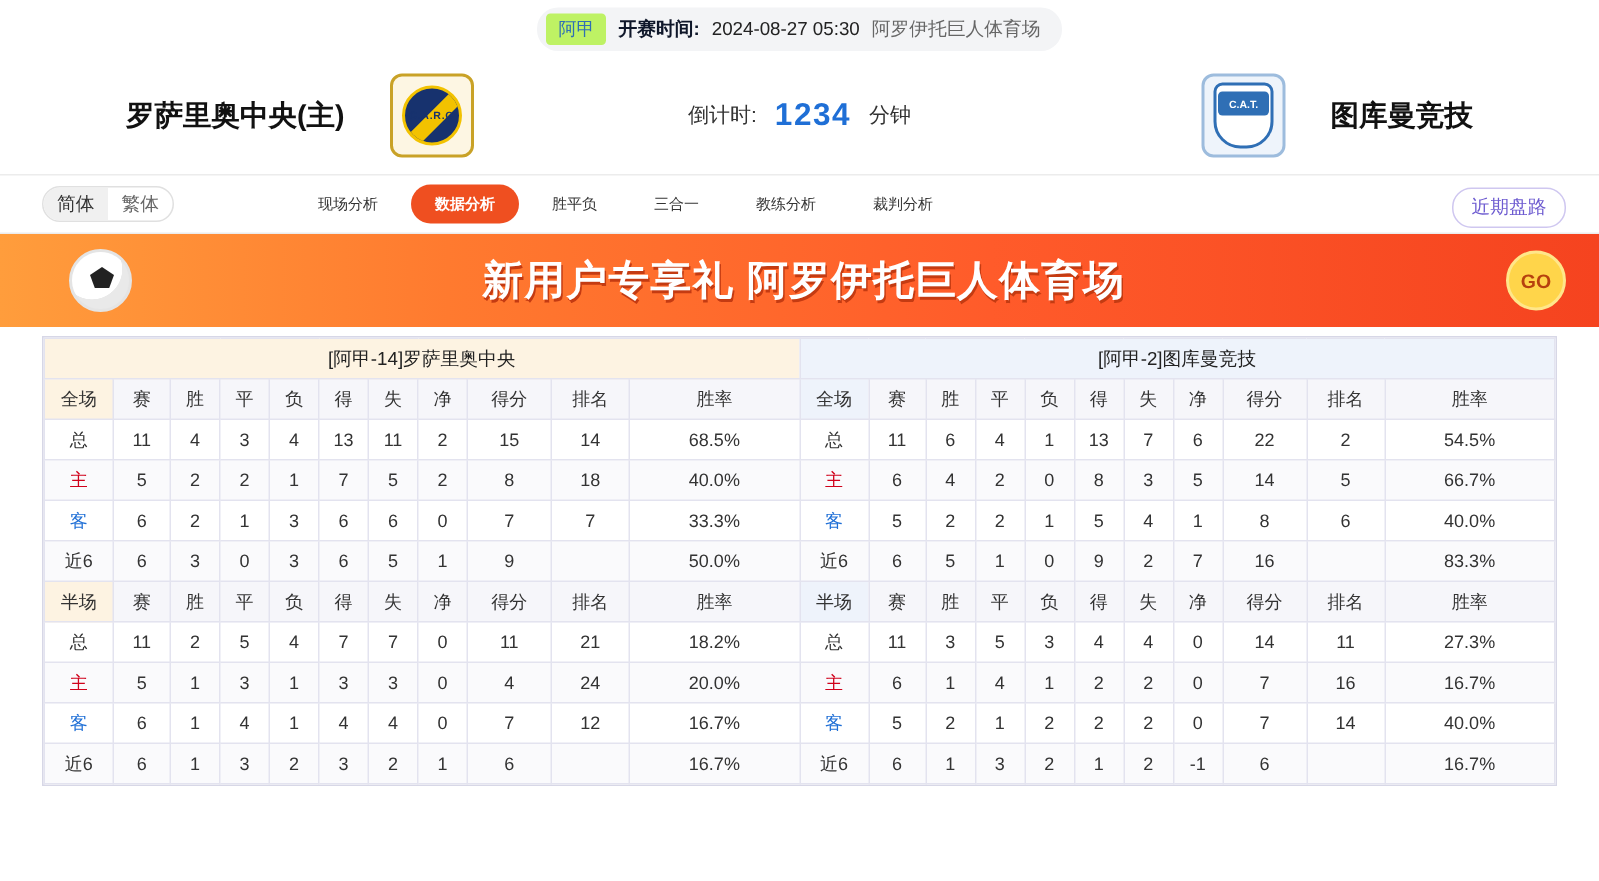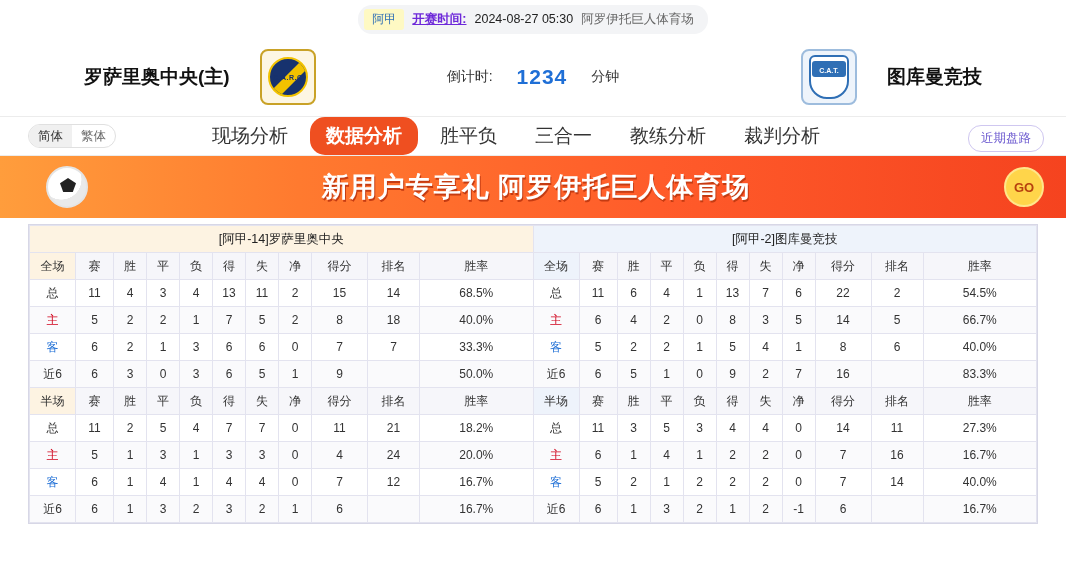--- a/index.html
+++ b/index.html
@@ -24,27 +24,27 @@
     display: flex;
     align-items: center;
     gap: 8px;
     background: #f3f4f6;
     border-radius: 14px;
     padding: 4px 14px 4px 6px;
     font-size: 12.5px;
     color: #444;
   }
   .league-tag {
-    background: #fef9c3;
+    background: #bef264;
     color: #2f6fb5;
     font-size: 12px;
     padding: 2px 8px;
     border-radius: 3px;
   }
-  .kick-label { color:#6d28d9; font-weight:bold;text-decoration:underline; }
+  .kick-label { color:#0f172a; font-weight:bold; }
   .kick-time { color:#222; font-weight:normal; }
   .stadium { color:#666; }
 
   
   .teams {
     height: 78px;
     display: flex;
     align-items: center;
     padding: 0 84px;
     position: relative;
@@ -104,21 +104,21 @@
     font-size:7px;color:#fff;font-weight:bold;
     margin-top:-14px;
   }
 
   .countdown {
     position: absolute;
     left: 0; right: 0;
     display: flex;
     align-items: center;
     justify-content: center;
-    gap: 24px;
+    gap: 12px;
     pointer-events: none;
     font-size: 14px;
     color:#333;
   }
   .countdown .num {
     color:#1f6fd6;
     font-size: 21px;
     font-weight: bold;
     letter-spacing: 1px;
   }
@@ -151,21 +151,21 @@
     background:#f0f0f0;
     color:#333;
   }
   .nav-items {
     display:flex;
     align-items:center;
     gap: 6px;
     margin-left: 80px;
   }
   .nav-item {
-    font-size: 19px;
+    font-size: 10px;
     color: #333;
     padding: 6px 16px;
     border-radius: 15px;
     white-space:nowrap;
   }
   .nav-item.active {
     background:#ef4f20;
     color:#fff;
     font-weight:bold;
   }

